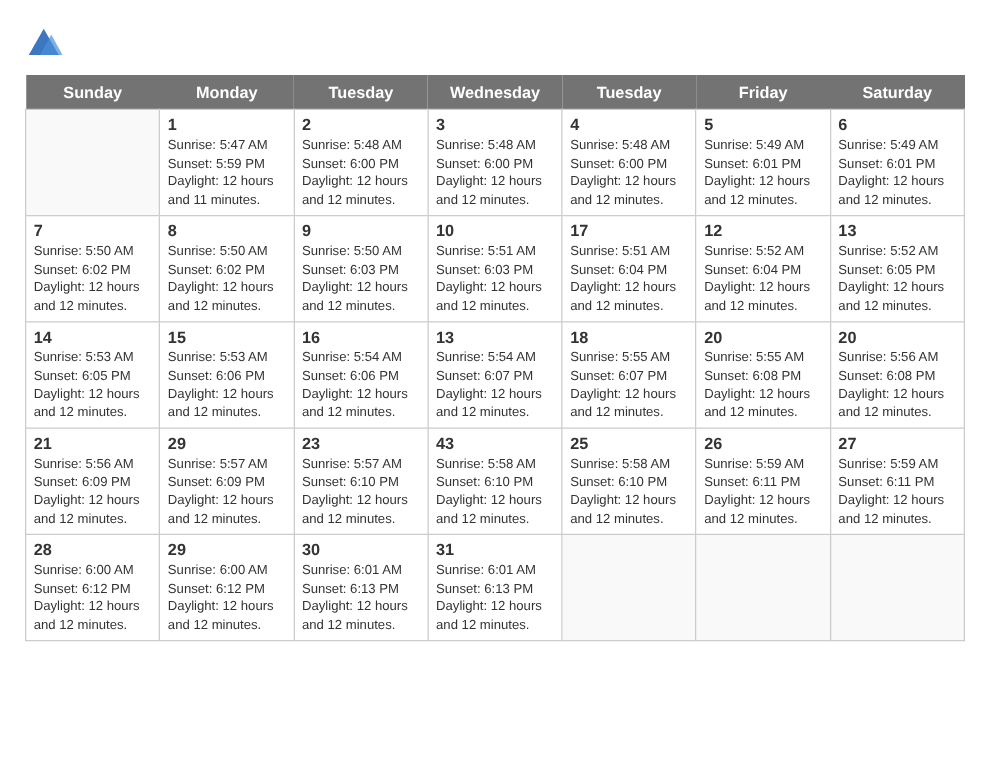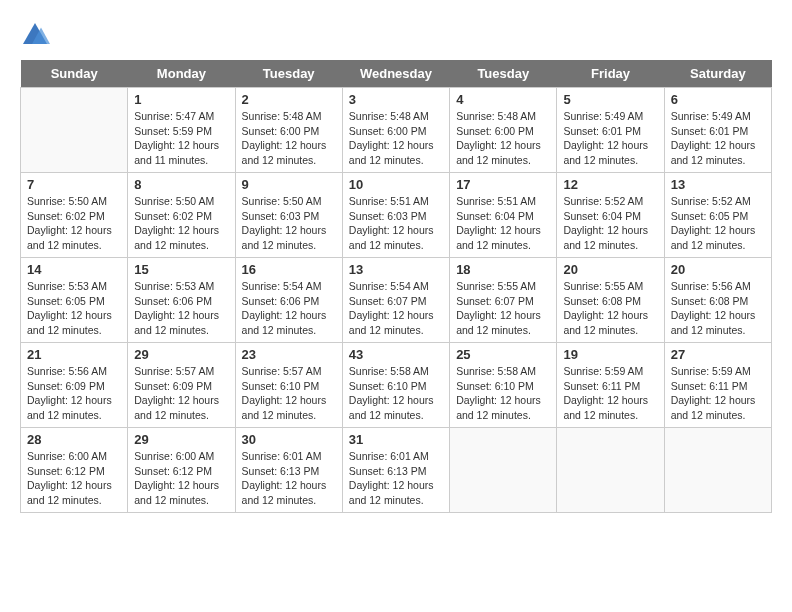--- a/index.html
+++ b/index.html
@@ -294,21 +294,21 @@
 and 12 minutes.</div>
         </td>
         <td>
           <span class="day-num">25</span>
           <div class="day-info" style="white-space: pre-line;">Sunrise: 5:58 AM
 Sunset: 6:10 PM
 Daylight: 12 hours
 and 12 minutes.</div>
         </td>
         <td>
-          <span class="day-num">19</span>
+          <span class="day-num">26</span>
           <div class="day-info" style="white-space: pre-line;">Sunrise: 5:59 AM
 Sunset: 6:11 PM
 Daylight: 12 hours
 and 12 minutes.</div>
         </td>
         <td>
           <span class="day-num">27</span>
           <div class="day-info" style="white-space: pre-line;">Sunrise: 5:59 AM
 Sunset: 6:11 PM
 Daylight: 12 hours

